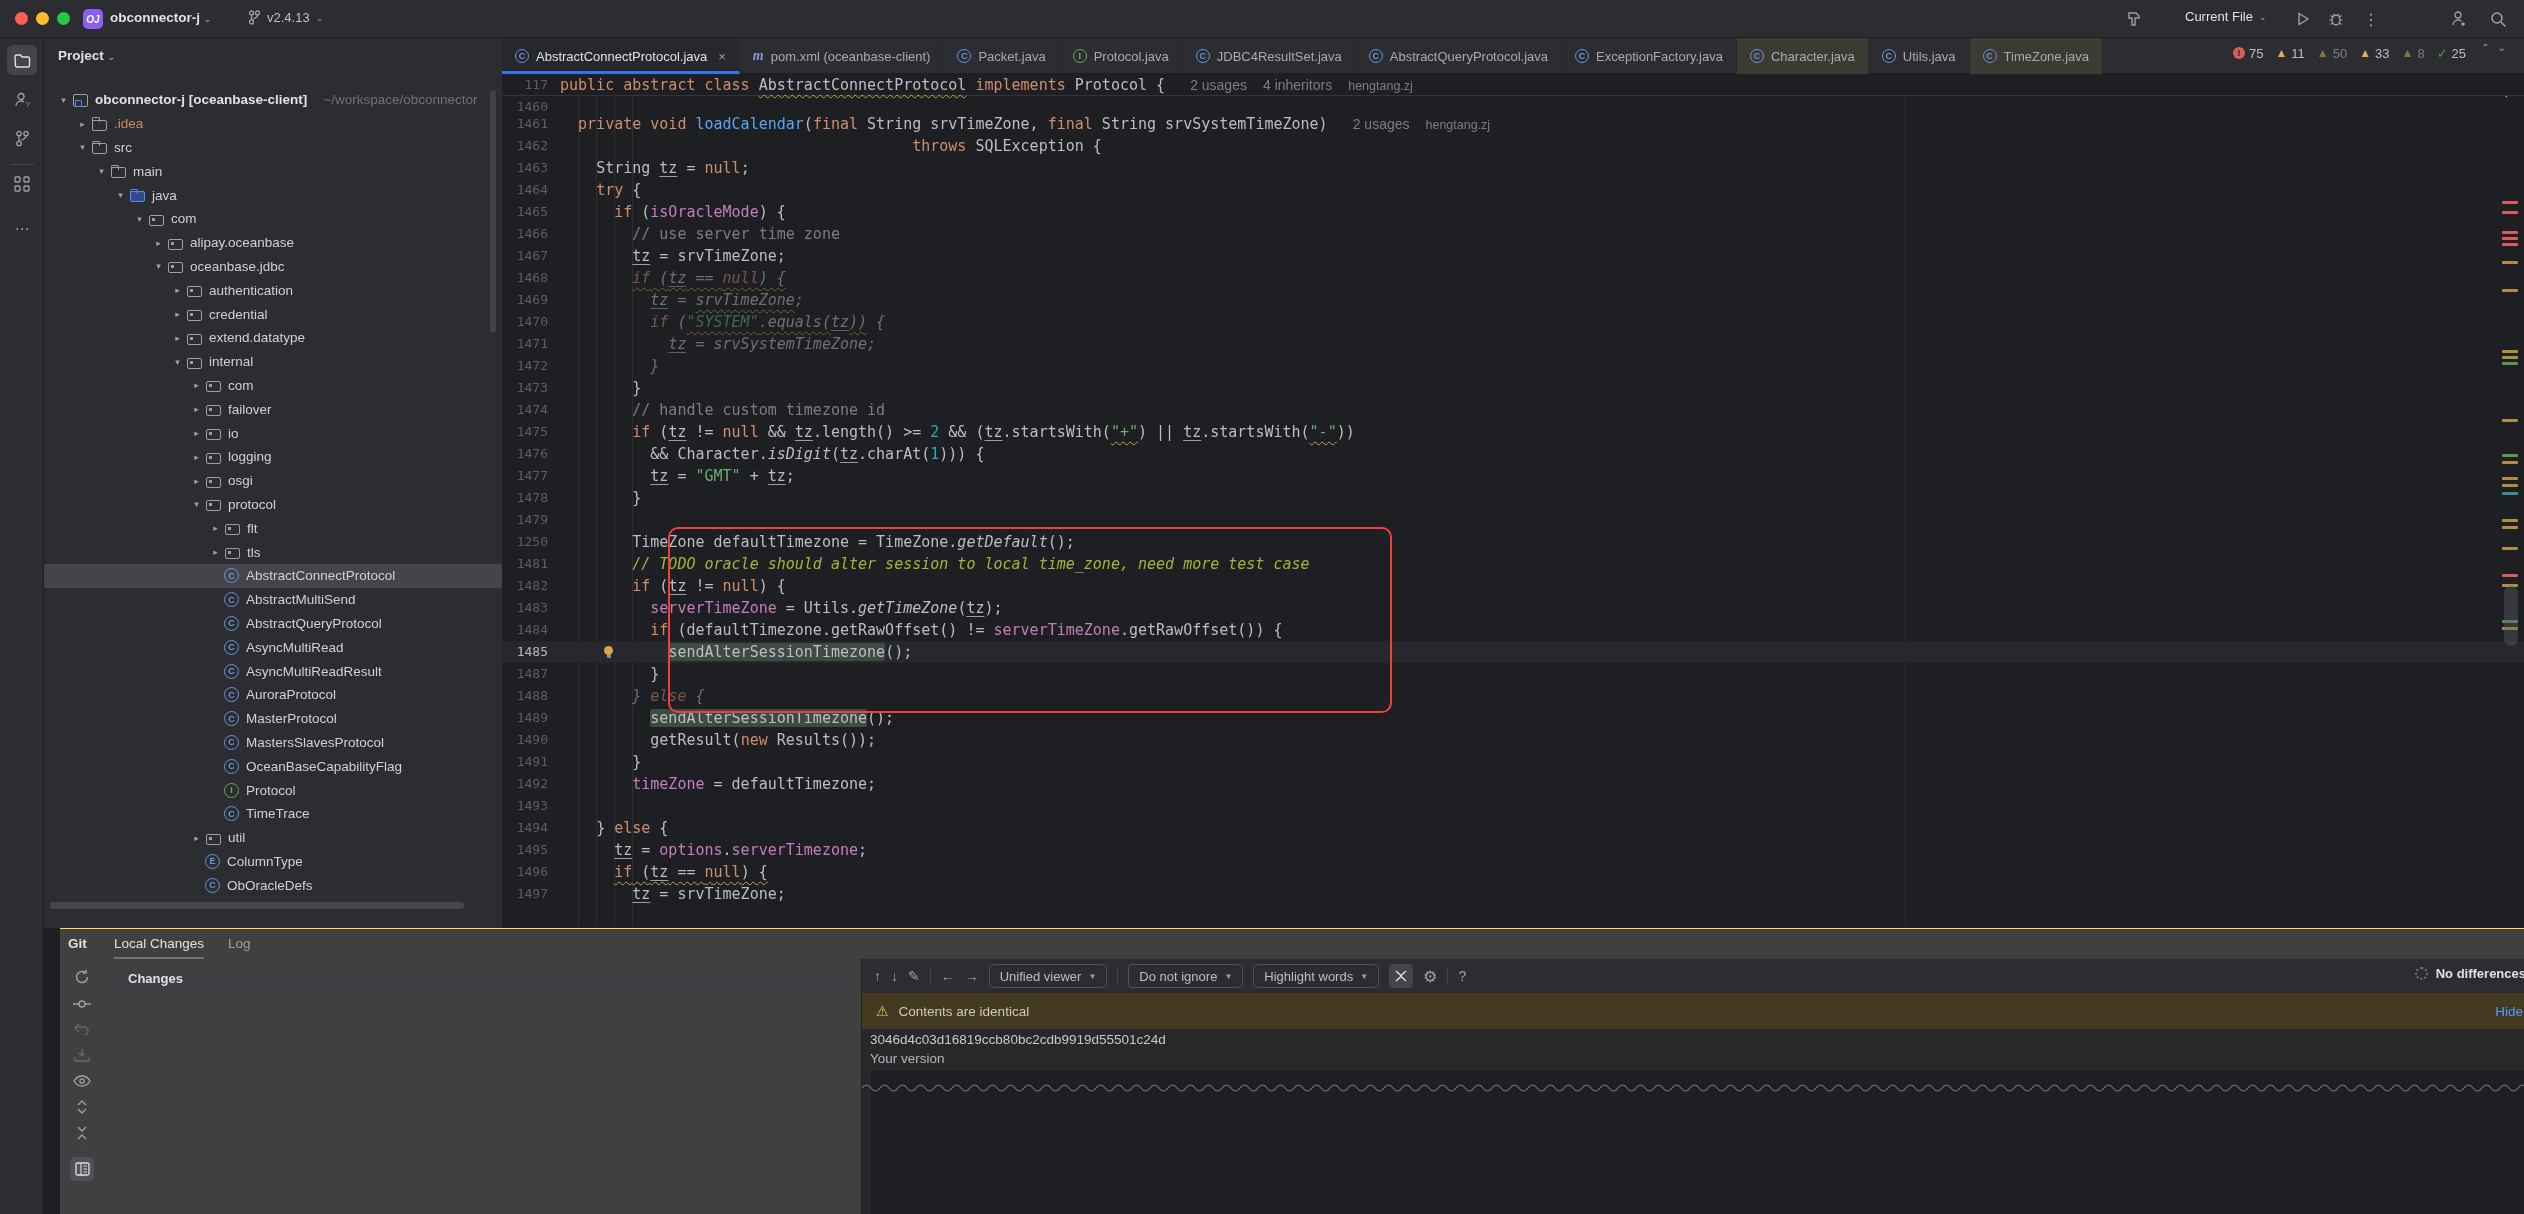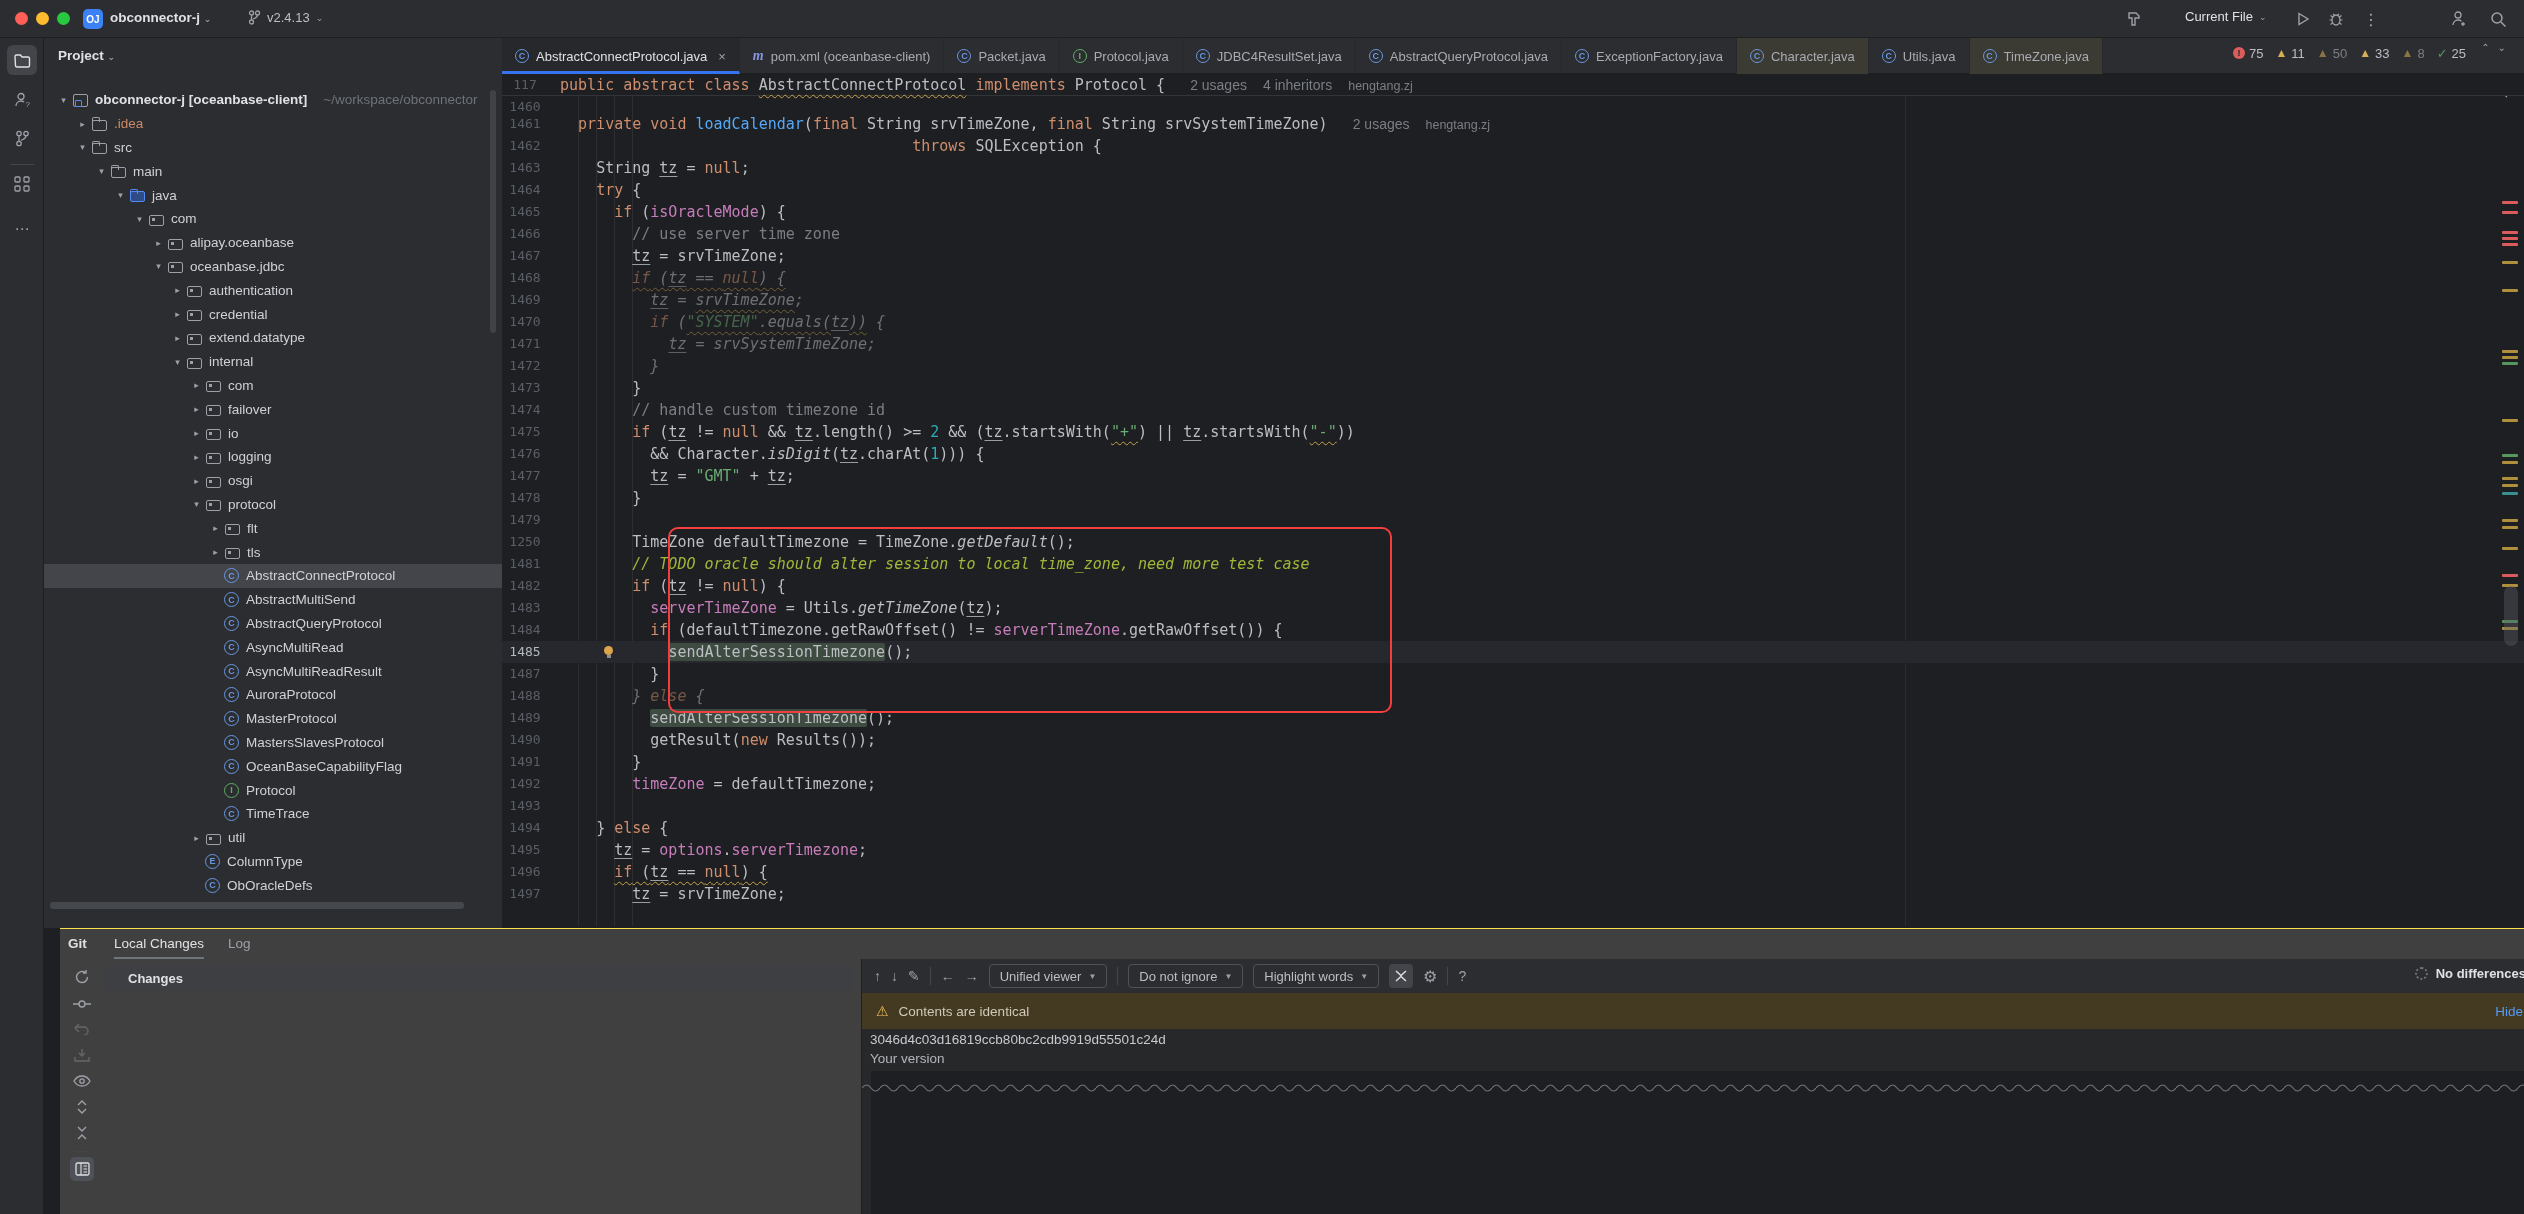--- a/index.html
+++ b/index.html
@@ -1,22 +1,22 @@
 <!DOCTYPE html>
 <html><head>
 <meta charset="utf-8">
 <style>
   *{margin:0;padding:0;box-sizing:border-box;}
   html,body{width:2524px;height:1214px;overflow:hidden;background:#1e1f22;
     font-family:"Liberation Sans","DejaVu Sans",sans-serif;color:#bcbec4;}
   
   #titlebar{position:absolute;left:0;top:0;width:2524px;height:38px;background:#2b2d30;border-bottom:1px solid #1e1f22;}
   .tl{position:absolute;top:12px;width:13px;height:13px;border-radius:50%;}
-  .badge{position:absolute;left:83px;top:9px;width:20px;height:20px;border-radius:5px;background:#3b82f6;
-    color:#fff;font-size:10px;font-weight:bold;display:flex;align-items:center;justify-content:center;}
+  .badge{position:absolute;left:83px;top:9px;width:20px;height:20px;border-radius:5px;background:#8b5cf6;
+    color:#fff;font-size:10px;font-weight:bold;display:flex;align-items:center;justify-content:center;font-style:italic;}
   .tb-name{position:absolute;left:110px;top:10px;font-weight:bold;color:#dfe1e5;font-size:13.5px;}
   .tb-chev{color:#9da0a8;font-size:9px;}
   .tb-ver{position:absolute;left:248px;top:10px;color:#bcbec4;font-size:13px;display:flex;gap:6px;align-items:center;}
   .tb-ic{position:absolute;top:8px;width:22px;height:22px;display:flex;align-items:center;justify-content:center;color:#9da0a8;}
   .runcfg{position:absolute;left:2185px;top:9px;color:#dfe1e5;font-size:13px;display:flex;gap:6px;align-items:center;}
   
   #activity{position:absolute;left:0;top:38px;width:44px;height:1176px;background:#2b2d30;border-right:1px solid #1e1f22;}
   .act-ic{position:absolute;left:7px;width:30px;height:30px;border-radius:6px;display:flex;align-items:center;justify-content:center;color:#9da0a8;}
   .act-ic.on{background:#43454a;color:#dfe1e5;}
   .act-div{position:absolute;left:10px;width:24px;height:1px;background:#43454a;}
@@ -55,21 +55,21 @@
   .etab .close{color:#9da0a8;font-size:13px;margin-left:4px;}
   .mvn{color:#8a96e0;font-style:italic;font-weight:bold;font-size:14px;font-family:"Liberation Serif",serif;}
   #tabs-more{position:absolute;right:10px;top:44px;color:#9da0a8;font-size:15px;}
   
   #sticky{position:absolute;left:0;top:36px;width:2022px;height:22px;background:#1e1f22;border-bottom:1px solid #313438;z-index:5;}
   #code{position:absolute;left:0;top:58px;width:2022px;}
   .cl{position:relative;height:22px;line-height:22px;font-family:"DejaVu Sans Mono","Liberation Mono",monospace;font-size:15px;color:#bcbec4;white-space:pre;}
   .cl.clip{height:17px;overflow:hidden;}
   .cl.cur{background:#26282e;}
   .cl.dim .ct{opacity:.5;font-style:italic;}
-  .ln{display:inline-block;width:46px;text-align:center;color:#5a5e66;font-size:13px;vertical-align:top;}
+  .ln{display:inline-block;width:46px;text-align:right;color:#5a5e66;font-size:13px;vertical-align:top;}
   .cl.cur .ln{color:#b4b8bf;}
   .ct{margin-left:12px;}
   .t-kw{color:#cf8e6d;}
   .t-str{color:#6aab73;}
   .t-num{color:#2aacb8;}
   .t-com{color:#7a7e85;}
   .t-todo{color:#9fb838;font-style:italic;}
   .t-f{color:#c77dbb;}
   .t-md{color:#56a8f5;}
   .t-it{font-style:italic;}

